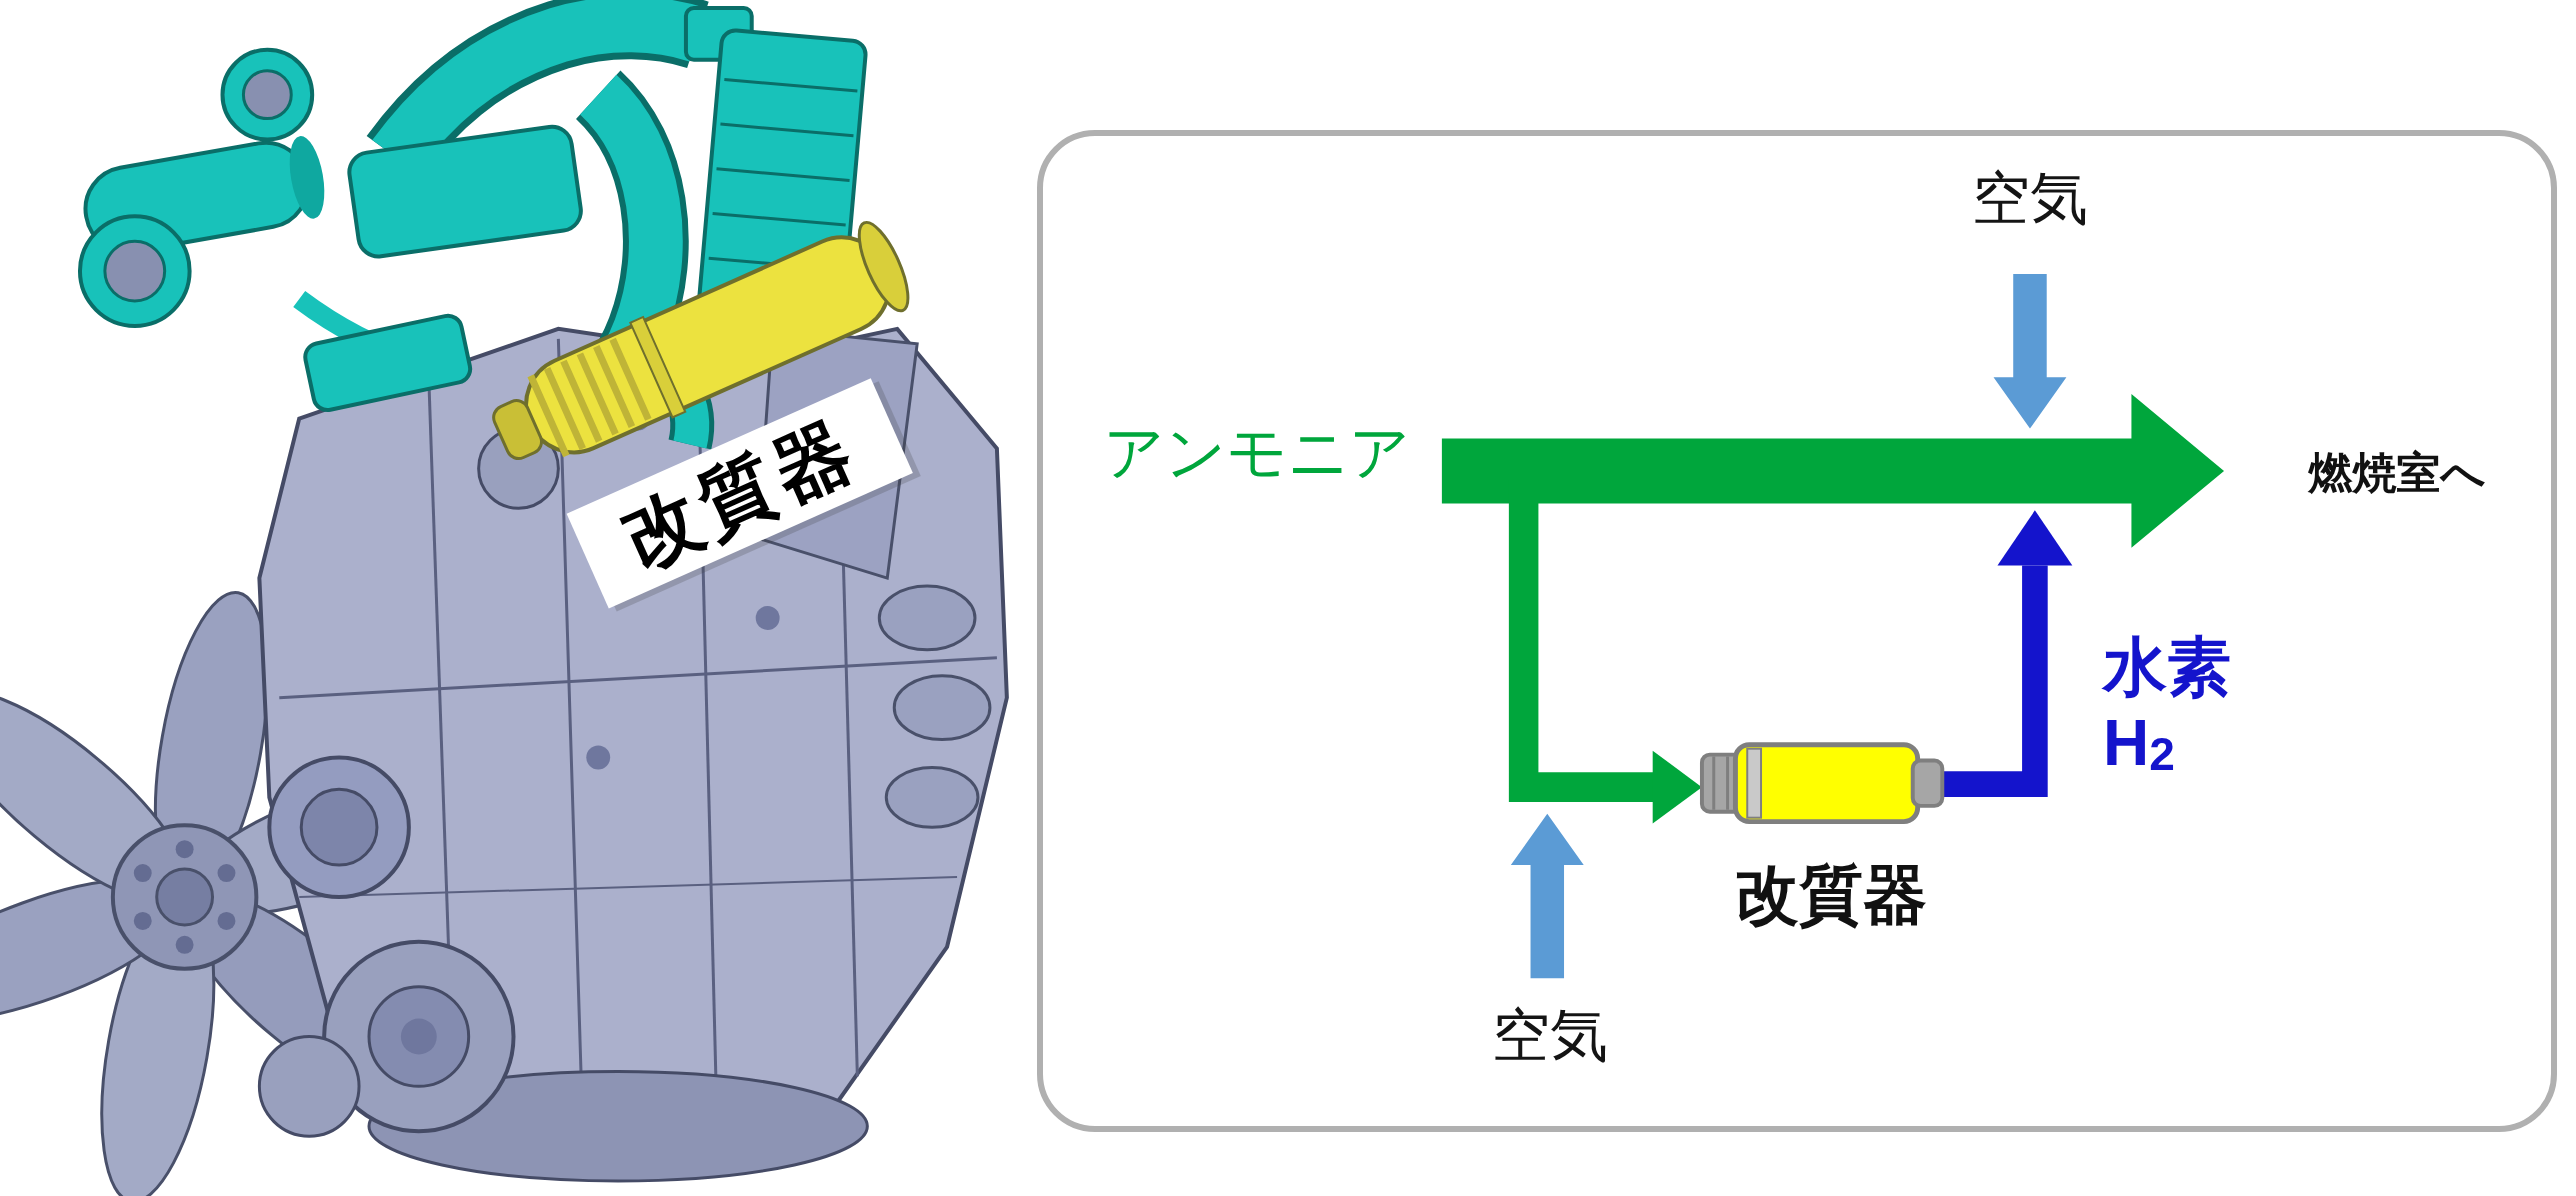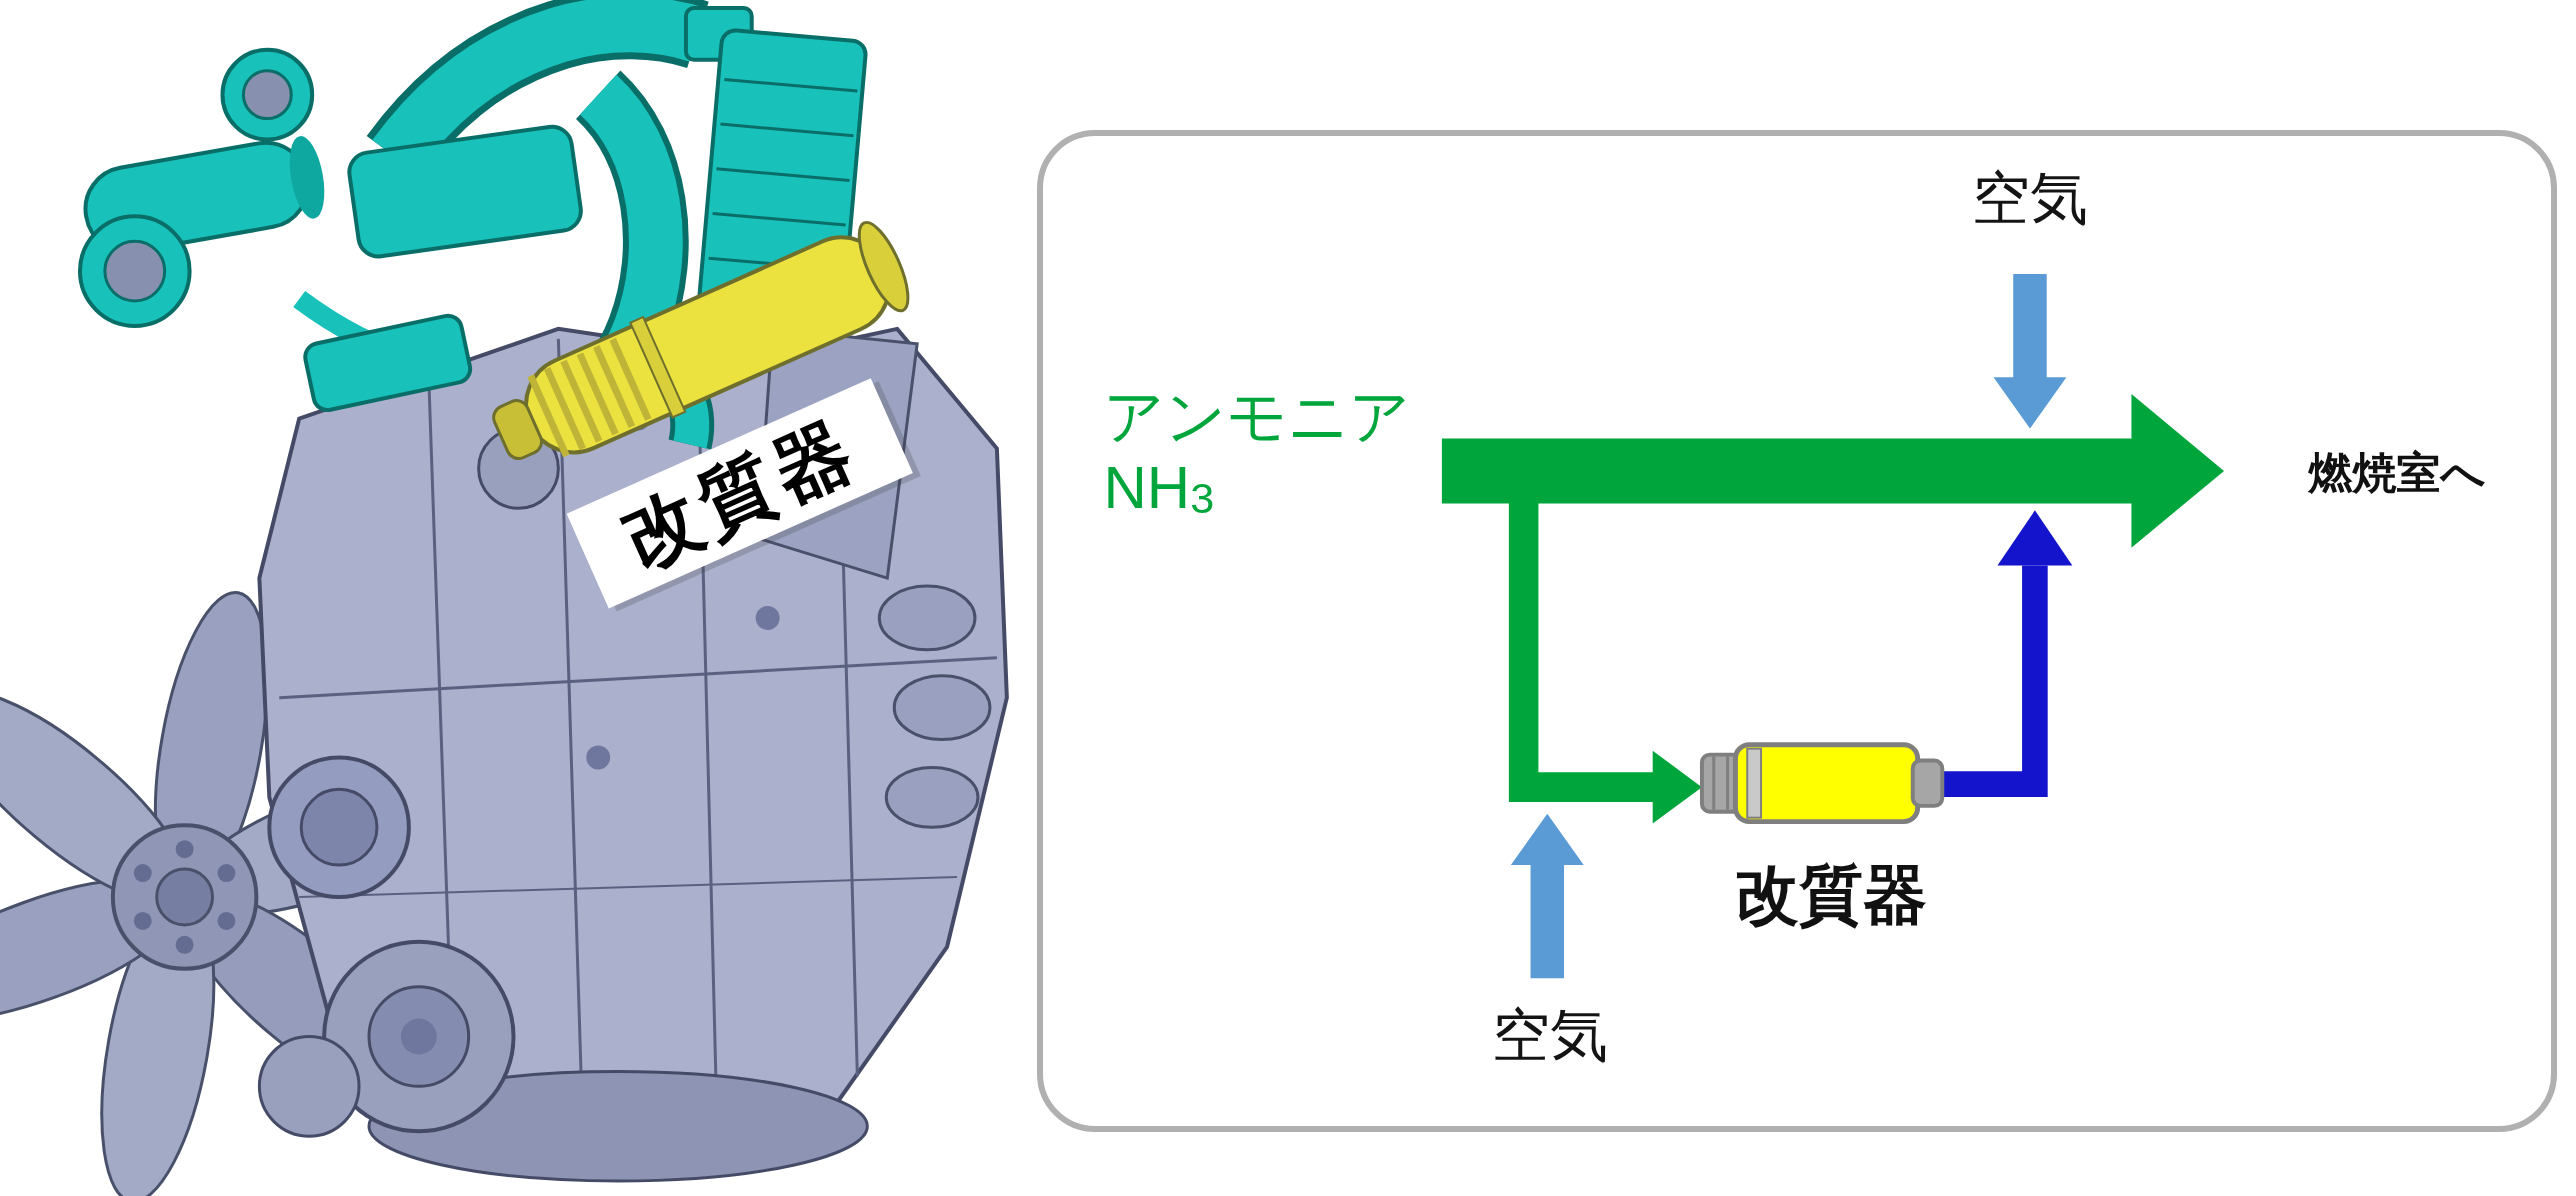--- a/index.html
+++ b/index.html
@@ -170,24 +170,27 @@
         <rect x="700" y="618" width="185" height="78" rx="14" style="fill:var(--reformer-yellow,#ffff00)" stroke="#7f7f7f" stroke-width="5"></rect>
         <rect x="712" y="622" width="14" height="70" fill="#c9c9c9" stroke="#7f7f7f" stroke-width="2"></rect>
         <rect x="880" y="634" width="30" height="46" rx="8" fill="#a6a6a6" stroke="#7f7f7f" stroke-width="4"></rect>
       </g>
     </svg>
 
     <div class="lbl lbl-air" style="left:987px;top:62px">空気</div>
 
     <div class="lbl lbl-ammonia" style="left:214px;top:317px">
       <div>アンモニア</div>
-      <div><span>NH</span><sub>3</sub></div>
     </div>
 
     <div class="lbl lbl-combustion" style="left:1354px;top:337px">燃焼室へ</div>
 
+    <div class="lbl lbl-hydrogen" style="left:1124px;top:570px">
+      <div>水素</div>
+      <div><span>H</span><sub>2</sub></div>
+    </div>
 
     <div class="lbl lbl-reformer" style="left:788px;top:760px">改質器</div>
 
     <div class="lbl lbl-air" style="left:507px;top:899px">空気</div>
   </div>
 </div>
 
 
 </body></html>

